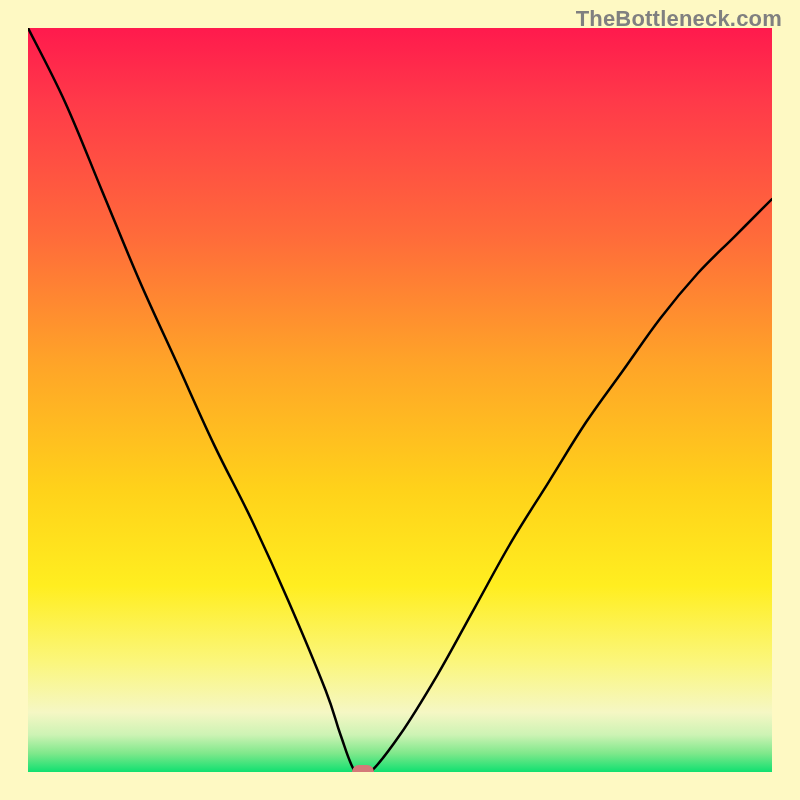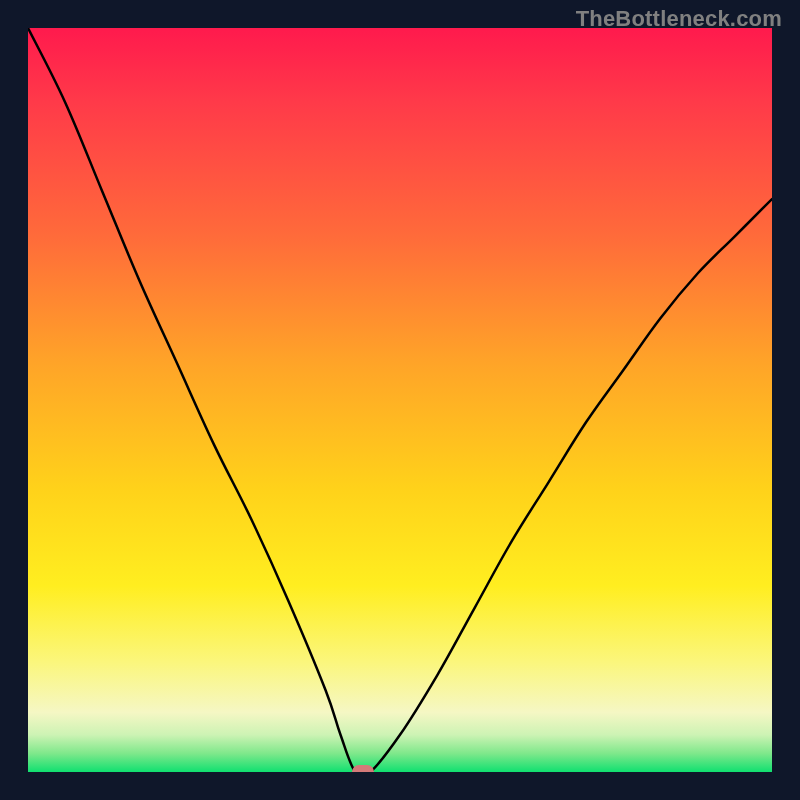--- a/index.html
+++ b/index.html
@@ -8,21 +8,21 @@
     width: 800px;
     height: 800px;
     overflow: hidden;
     background: #000;
     font-family: Arial, Helvetica, sans-serif;
   }
   .chart-outer {
     position: relative;
     width: 800px;
     height: 800px;
-    background: #0f172a;
+    background: #fef9c3;
   }
   .plot-area {
     position: absolute;
     left: 28px;
     top: 28px;
     width: 744px;
     height: 744px;
     overflow: hidden;
   }
   .gradient-bg {

